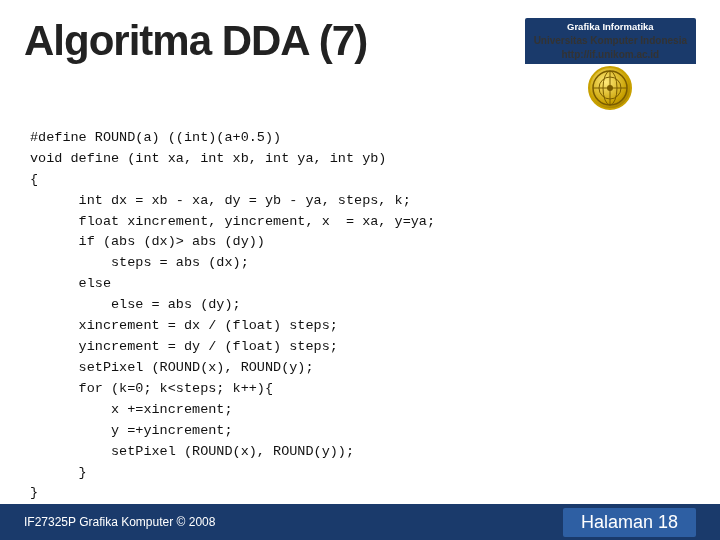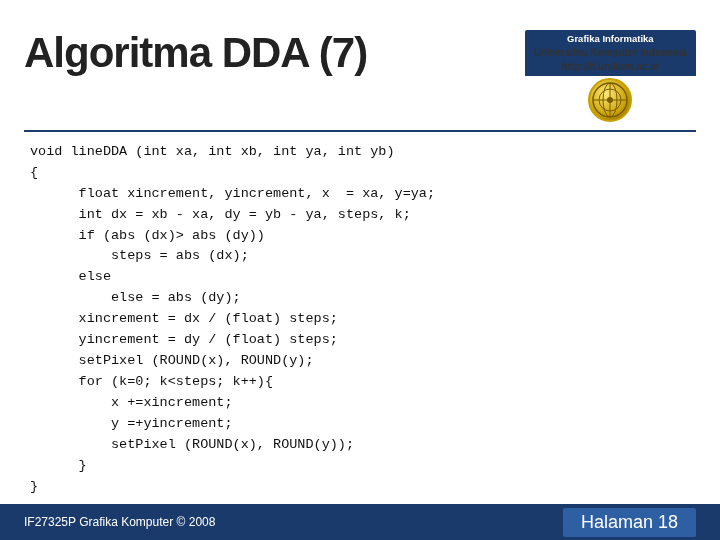--- a/index.html
+++ b/index.html
@@ -19,21 +19,20 @@
       background: #ffffff;
       display: flex;
       flex-direction: column;
     }
 
     .header {
       display: flex;
       align-items: flex-start;
       padding: 18px 24px 0 24px;
       justify-content: space-between;
-      margin-top: 12px;
     }
 
     .title {
       font-size: 42px;
       font-weight: bold;
       color: #222222;
       letter-spacing: -1px;
       line-height: 1.1;
     }
 
@@ -143,24 +142,25 @@
           <circle cx="19" cy="19" r="3" fill="#7a5c00"></circle>
         </svg>
       </div>
     </div>
   </div>
 
   <div class="divider"></div>
 
   <div class="content">
     <div class="code-block" id="code-container">
-        <span class="code-line">void lineDDA (int xa, int xb, int ya, int yb)</span>
+        <span class="code-line">#define ROUND(a) ((int)(a+0.5))</span>
+        <span class="code-line">void define (int xa, int xb, int ya, int yb)</span>
         <span class="code-line">{</span>
+        <span class="code-line">      int dx = xb - xa, dy = yb - ya, steps, k;</span>
         <span class="code-line">      float xincrement, yincrement, x  = xa, y=ya;</span>
-        <span class="code-line">      int dx = xb - xa, dy = yb - ya, steps, k;</span>
         <span class="code-line">      if (abs (dx)&gt; abs (dy))</span>
         <span class="code-line">          steps = abs (dx);</span>
         <span class="code-line">      else</span>
         <span class="code-line">          else = abs (dy);</span>
         <span class="code-line">      xincrement = dx / (float) steps;</span>
         <span class="code-line">      yincrement = dy / (float) steps;</span>
         <span class="code-line">      setPixel (ROUND(x), ROUND(y);</span>
         <span class="code-line">      for (k=0; k&lt;steps; k++){</span>
         <span class="code-line">          x +=xincrement;</span>
         <span class="code-line">          y =+yincrement;</span>

